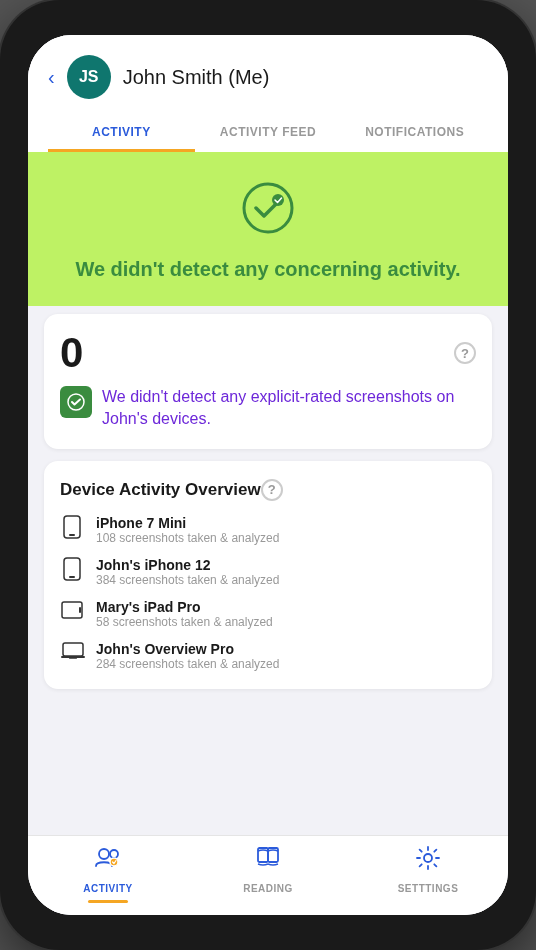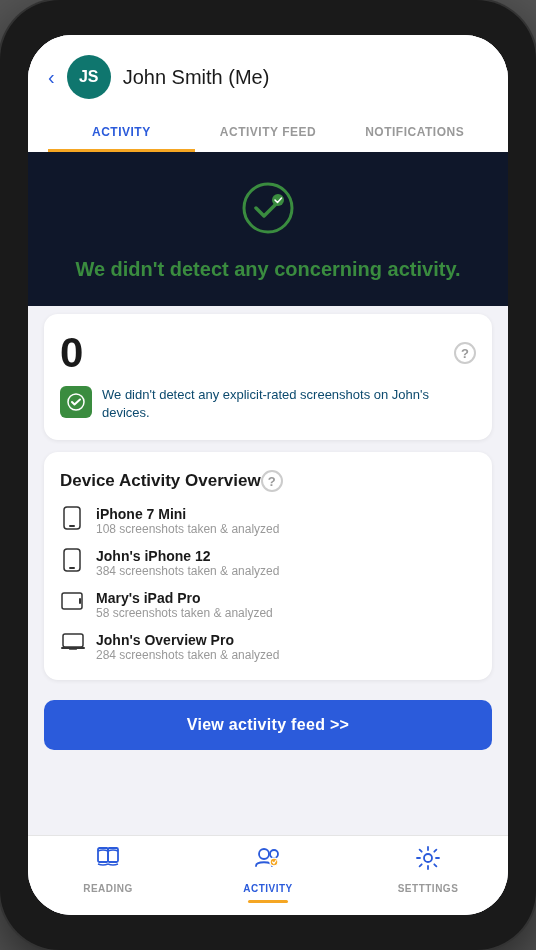--- a/index.html
+++ b/index.html
@@ -106,21 +106,21 @@
 
     
     .main {
       flex: 1;
       overflow-y: auto;
       padding: 0;
     }
 
     
     .success-section {
-      background: #0f172a;
+      background: #bef264;
       padding: 30px 20px 24px;
       text-align: center;
       margin-bottom: 8px;
     }
 
     .check-icon {
       font-size: 44px;
       margin-bottom: 12px;
       display: block;
     }
@@ -195,22 +195,22 @@
       border-radius: 6px;
       display: flex;
       align-items: center;
       justify-content: center;
       color: white;
       font-size: 16px;
       flex-shrink: 0;
     }
 
     .detail-text {
-      font-size: 13px;
-      color: #0c4a6e;
+      font-size: 16px;
+      color: #6d28d9;
       line-height: 1.4;
     }
 
     
     .card-header-row {
       display: flex;
       justify-content: flex-start;
       align-items: center;
       margin-bottom: 14px;
     }
@@ -425,56 +425,53 @@
               </div>
               <div class="device-info">
                 <div class="device-name">John's Overview Pro</div>
                 <div class="device-sub">284 screenshots taken &amp; analyzed</div>
               </div>
             </div>
 
           </div>
         </div>
 
-        <div class="view-btn-wrapper">
-          <button class="view-btn">View activity feed &gt;&gt;</button>
-        </div>
 
       </div>
 
       <div class="bottom-nav">
+
+        <div class="nav-item active">
+          <span class="nav-icon">
+            <svg width="28" height="28" viewBox="0 0 28 28" fill="none">
+              <circle cx="10" cy="10" r="5" stroke="#2b5bdb" stroke-width="1.8"></circle>
+              <circle cx="20" cy="10" r="4" stroke="#2b5bdb" stroke-width="1.8"></circle>
+              <path d="M2 22 C2 17 18 17 18 22" stroke="#2b5bdb" stroke-width="1.8" fill="none" stroke-linecap="round"></path>
+              <circle cx="20" cy="18" r="4" fill="#f5a623" stroke="white" stroke-width="1.5"></circle>
+              <path d="M18.5 18 L20 19.5 L22 16.5" stroke="white" stroke-width="1.2" stroke-linecap="round" stroke-linejoin="round"></path>
+            </svg>
+          </span>
+          <span class="nav-label" style="color:#2b5bdb;">ACTIVITY</span>
+          <div class="nav-underline"></div>
+        </div>
 
         <div class="nav-item">
           <span class="nav-icon">
             <svg width="28" height="28" viewBox="0 0 28 28" fill="none">
               <rect x="4" y="4" width="10" height="14" rx="1.5" stroke="#2b5bdb" stroke-width="1.8"></rect>
               <rect x="14" y="4" width="10" height="14" rx="1.5" stroke="#2b5bdb" stroke-width="1.8"></rect>
               <path d="M4 7 Q9 5 14 7" stroke="#2b5bdb" stroke-width="1.5" fill="none"></path>
               <path d="M14 7 Q19 5 24 7" stroke="#2b5bdb" stroke-width="1.5" fill="none"></path>
               <path d="M4 20 Q9 22 14 20" stroke="#2b5bdb" stroke-width="1.5" fill="none"></path>
               <path d="M14 20 Q19 22 24 20" stroke="#2b5bdb" stroke-width="1.5" fill="none"></path>
             </svg>
           </span>
           <span class="nav-label">READING</span>
         </div>
 
-        <div class="nav-item active">
-          <span class="nav-icon">
-            <svg width="28" height="28" viewBox="0 0 28 28" fill="none">
-              <circle cx="10" cy="10" r="5" stroke="#2b5bdb" stroke-width="1.8"></circle>
-              <circle cx="20" cy="10" r="4" stroke="#2b5bdb" stroke-width="1.8"></circle>
-              <path d="M2 22 C2 17 18 17 18 22" stroke="#2b5bdb" stroke-width="1.8" fill="none" stroke-linecap="round"></path>
-              <circle cx="20" cy="18" r="4" fill="#f5a623" stroke="white" stroke-width="1.5"></circle>
-              <path d="M18.5 18 L20 19.5 L22 16.5" stroke="white" stroke-width="1.2" stroke-linecap="round" stroke-linejoin="round"></path>
-            </svg>
-          </span>
-          <span class="nav-label" style="color:#2b5bdb;">ACTIVITY</span>
-          <div class="nav-underline"></div>
-        </div>
-
         <div class="nav-item">
           <span class="nav-icon">
             <svg width="28" height="28" viewBox="0 0 28 28" fill="none">
               <circle cx="14" cy="14" r="4" stroke="#2b5bdb" stroke-width="1.8"></circle>
               <path d="M14 3 L14 6 M14 22 L14 25 M3 14 L6 14 M22 14 L25 14 M5.6 5.6 L7.7 7.7 M20.3 20.3 L22.4 22.4 M22.4 5.6 L20.3 7.7 M7.7 20.3 L5.6 22.4" stroke="#2b5bdb" stroke-width="1.8" stroke-linecap="round"></path>
             </svg>
           </span>
           <span class="nav-label">SETTTINGS</span>
         </div>
 

